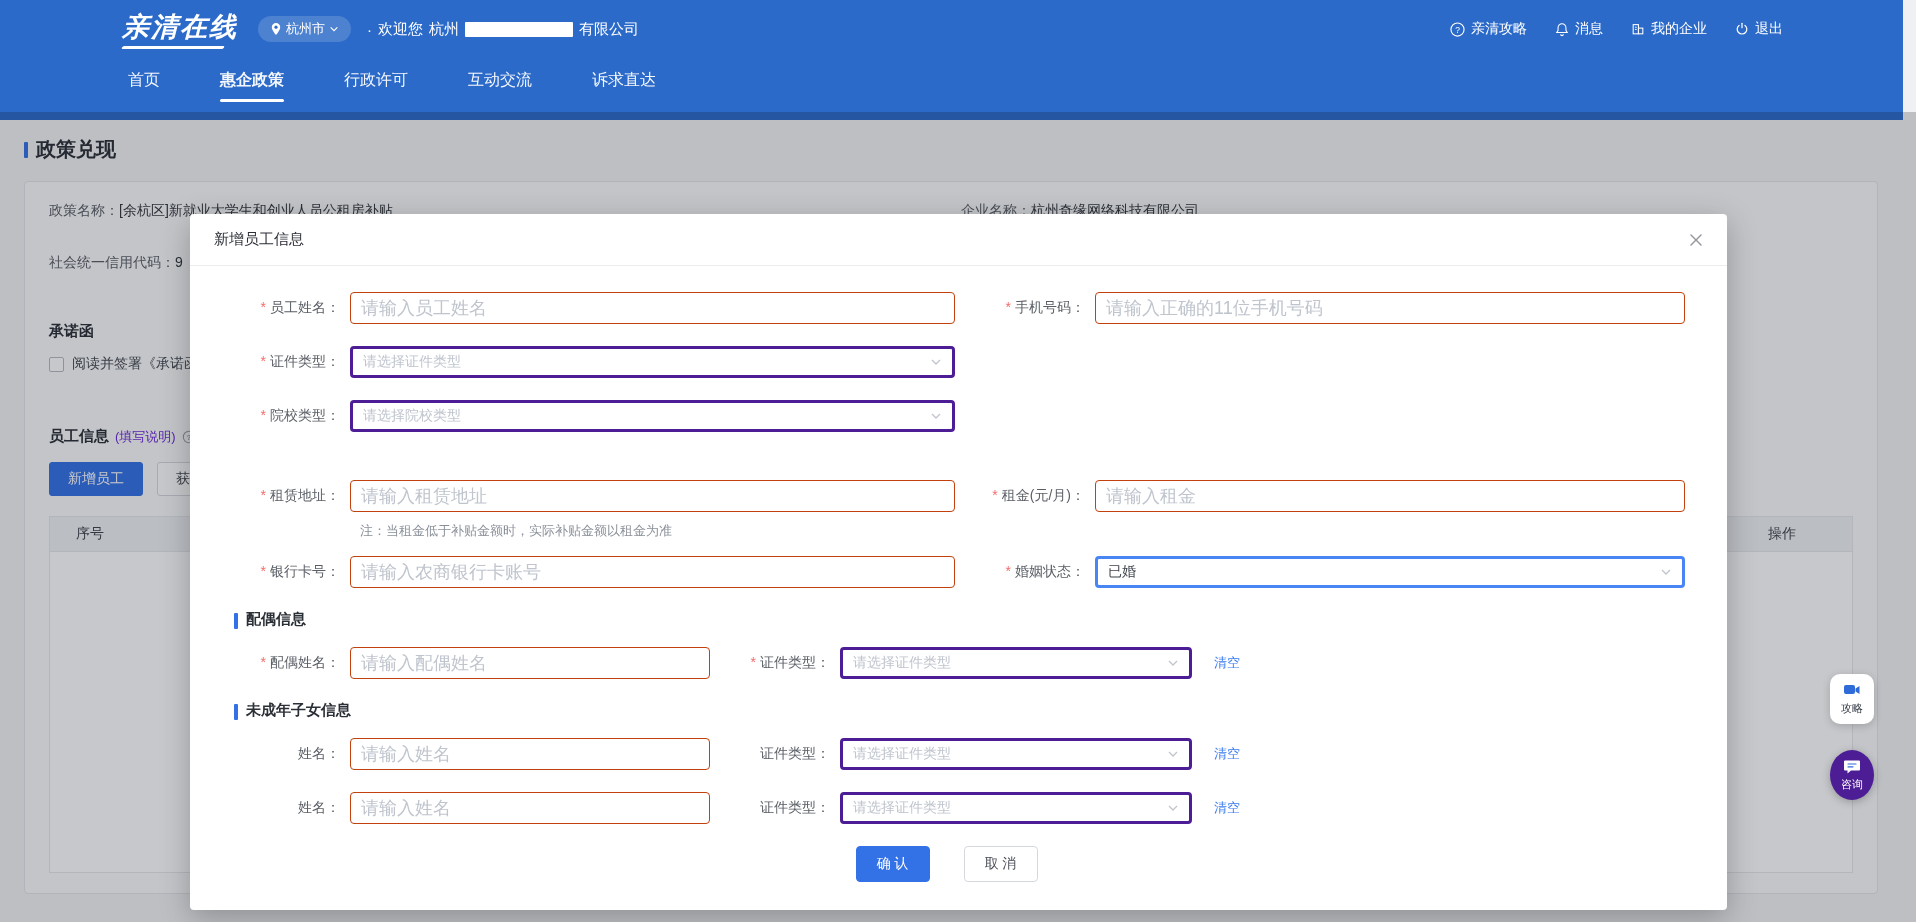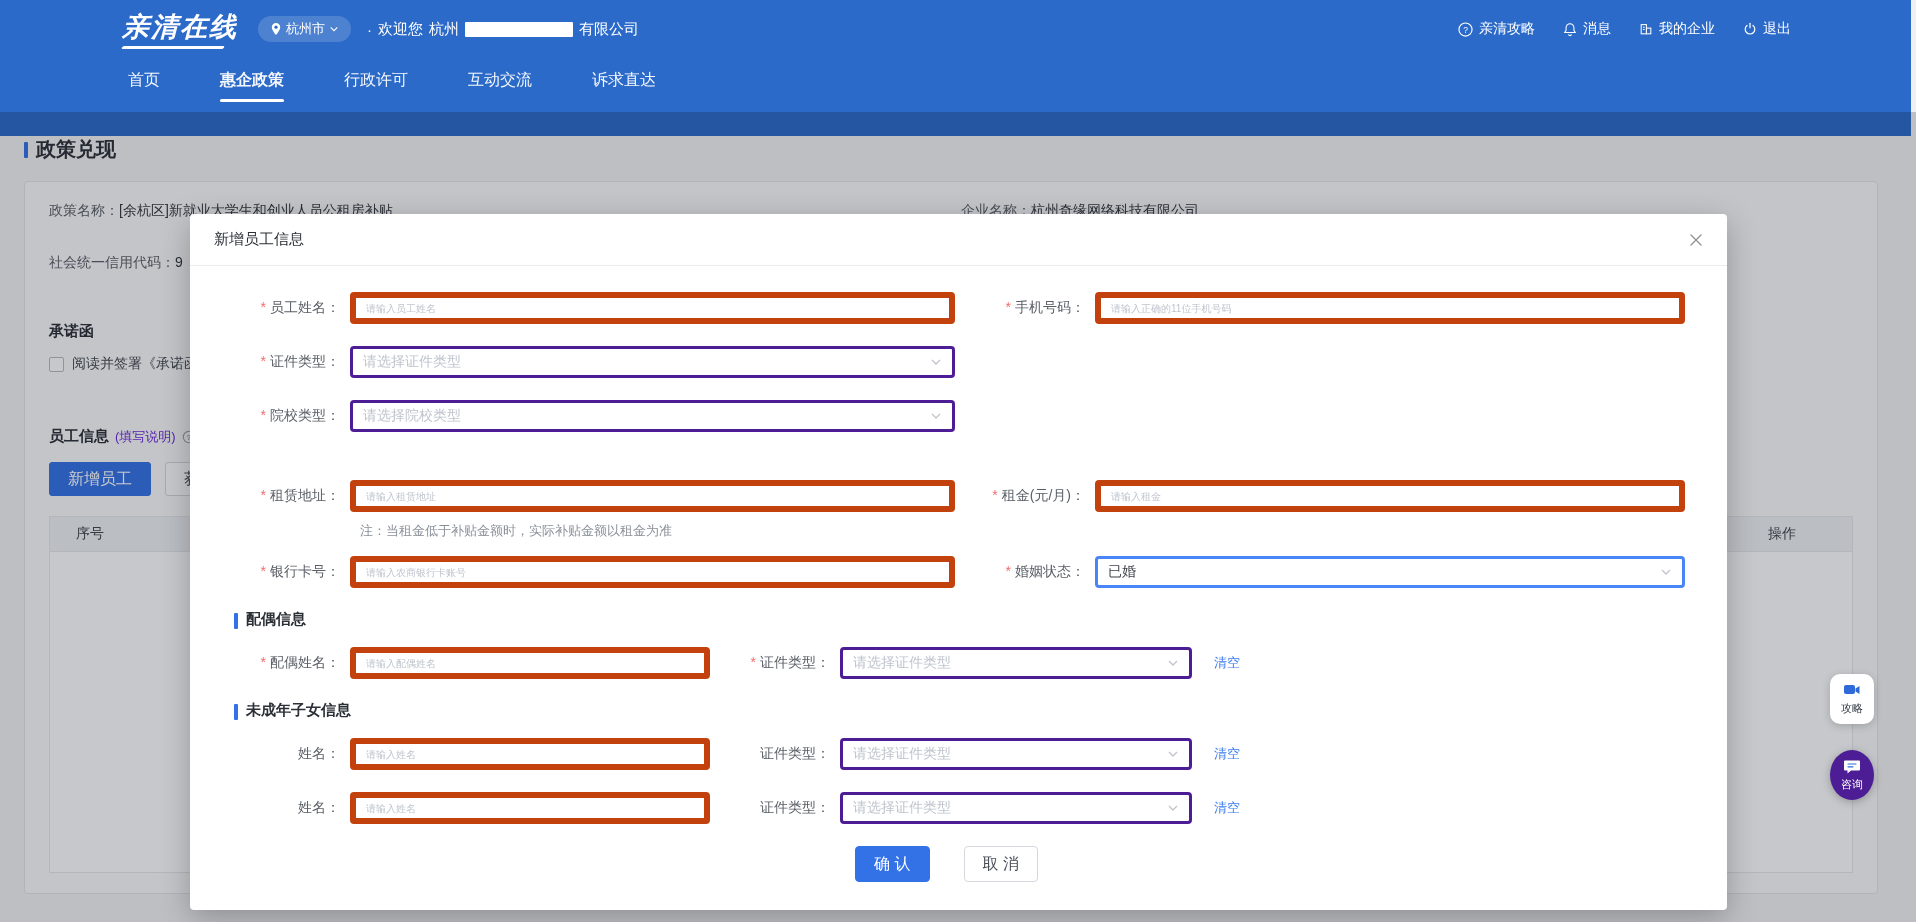--- a/index.html
+++ b/index.html
@@ -6,21 +6,21 @@
   html,body { width:1916px; height:922px; }
   body {
     position: relative;
     overflow: hidden;
     background: #eef0f3;
     font-family: "Liberation Sans", "DejaVu Sans", sans-serif;
     color: #333;
   }
 
   
-  .hdr { position:absolute; top:0; left:0; right:5px; height:136px; background:#2b6ac9; z-index:40; color:#fff; }
+  .hdr { position:absolute; top:0; left:0; right:13px; height:120px; background:#2b6ac9; z-index:40; color:#fff; }
   .topbar { height:58px; display:flex; align-items:center; padding:0 120px 0 122px; }
   .logo { font-size:27px; font-weight:bold; font-style:italic; letter-spacing:2px; position:relative; padding-bottom:4px; cursor:pointer; }
   .logo::after { content:""; position:absolute; left:0; right:14px; bottom:0; height:3px; background:#fff; transform:skewX(-30deg); border-radius:2px; }
   .city { display:flex; align-items:center; gap:4px; background:rgba(255,255,255,0.16); border-radius:13px; padding:4px 12px; font-size:13px; margin-left:20px; cursor:pointer; }
   .welcome { display:flex; align-items:center; font-size:15px; margin-left:16px; gap:6px; }
   .redact { display:inline-block; width:108px; height:15px; background:#fff; border-radius:1px; }
   .hlinks { margin-left:auto; display:flex; align-items:center; gap:28px; font-size:14px; }
   .hlink { display:flex; align-items:center; gap:6px; cursor:pointer; white-space:nowrap; }
   .nav { display:flex; gap:60px; padding-left:128px; height:54px; align-items:stretch; }
   .nav-item { font-size:16px; color:rgba(255,255,255,0.95); display:flex; flex-direction:column; justify-content:center; align-items:center; cursor:pointer; padding-top:2px; }
@@ -37,39 +37,39 @@
   .kv1 { width:912px; }
   .k { color:#5a5f66; } .v { color:#33373d; }
   .credit { margin-top:34px; }
   .h3 { font-size:15px; font-weight:bold; color:#2b2f36; }
   .commit { margin-top:50px; }
   .chk { display:flex; align-items:center; margin-top:14px; font-size:14px; color:#454a52; cursor:pointer; }
   .chkbox { width:15px; height:15px; border:1px solid #b6bac1; background:#fff; border-radius:2px; margin-right:8px; }
   .emp { margin-top:54px; display:flex; align-items:center; gap:6px; }
   .hint { font-size:13px; font-weight:normal; color:#6d28d9; }
   .btnrow { margin-top:16px; display:flex; }
-  .btn { height:34px; padding:0 18px; font-size:16px; border-radius:3px; cursor:pointer; font-family:Liberation Sans, sans-serif; }
+  .btn { height:34px; padding:0 18px; font-size:14px; border-radius:3px; cursor:pointer; font-family:Liberation Serif, serif; }
   .btn.primary { background:#3371e7; border:1px solid #3371e7; color:#fff; }
   .btn.plain { background:#fff; border:1px solid #d5d8dd; color:#4a4f57; margin-left:14px; }
   .thead { margin-top:20px; height:36px; background:#f0f2f5; border:1px solid #e6e8ec; display:flex; align-items:center; justify-content:space-between; padding:0 56px 0 26px; font-size:14px; color:#3f444b; }
   .tbody { flex:1; background:#fff; border:1px solid #e6e8ec; border-top:none; }
 
   
   .overlay { position:absolute; left:0; right:0; top:112px; bottom:0; background:rgba(20,26,36,0.24); z-index:50; }
   .modal { position:absolute; left:190px; top:214px; width:1537px; background:#fff; border-radius:4px; box-shadow:0 8px 30px rgba(0,0,0,0.25); z-index:60; }
   .mhead { height:52px; display:flex; align-items:center; padding:0 24px; border-bottom:1px solid #ececec; }
   .mtitle { font-size:15px; color:#2b2f36; }
   .mclose { margin-left:auto; background:none; border:none; color:#909399; cursor:pointer; display:flex; align-items:center; }
   .mbody { padding:26px 24px 22px 0; }
   .frow { display:flex; align-items:center; margin-bottom:22px; }
   .lab { flex:none; width:160px; text-align:right; padding-right:10px; font-size:14px; color:#5a5f66; white-space:nowrap; }
   .lab2 { width:120px; margin-left:20px; }
   .lab2s { width:110px; margin-left:20px; }
   .req::before { content:"*"; color:#f56c6c; margin-right:4px; }
-  .inp { height:32px; border:6px solid #c2410c; border-radius:4px; padding:0 10px; font-size:10px; color:#333; background:#fff; font-family:inherit; outline:none; }
+  .inp { height:32px; border:1px solid #c2410c; border-radius:4px; padding:0 10px; font-size:18px; color:#333; background:#fff; font-family:inherit; outline:none; }
   .inp::placeholder { color:#bfc4cd; }
   .sel { height:32px; border:3px solid #4c1d95; border-radius:4px; padding:0 10px; background:#fff; display:flex; align-items:center; justify-content:space-between; cursor:pointer; font-size:14px; }
   .sel .ph { color:#bfc4cd; }
   .sel .val { color:#3f444b; }
   .sel.focused { border-color:#4a85f5; }
   .car { color:#c0c4cc; flex:none; }
   .w1 { width:605px; } .w2 { width:590px; }
   .ws1 { width:360px; } .ws2 { width:352px; }
   .note { font-size:13px; color:#8a9099; margin:0 0 16px 170px; }
   .rowtight { margin-bottom:10px;margin-top:48px; }

